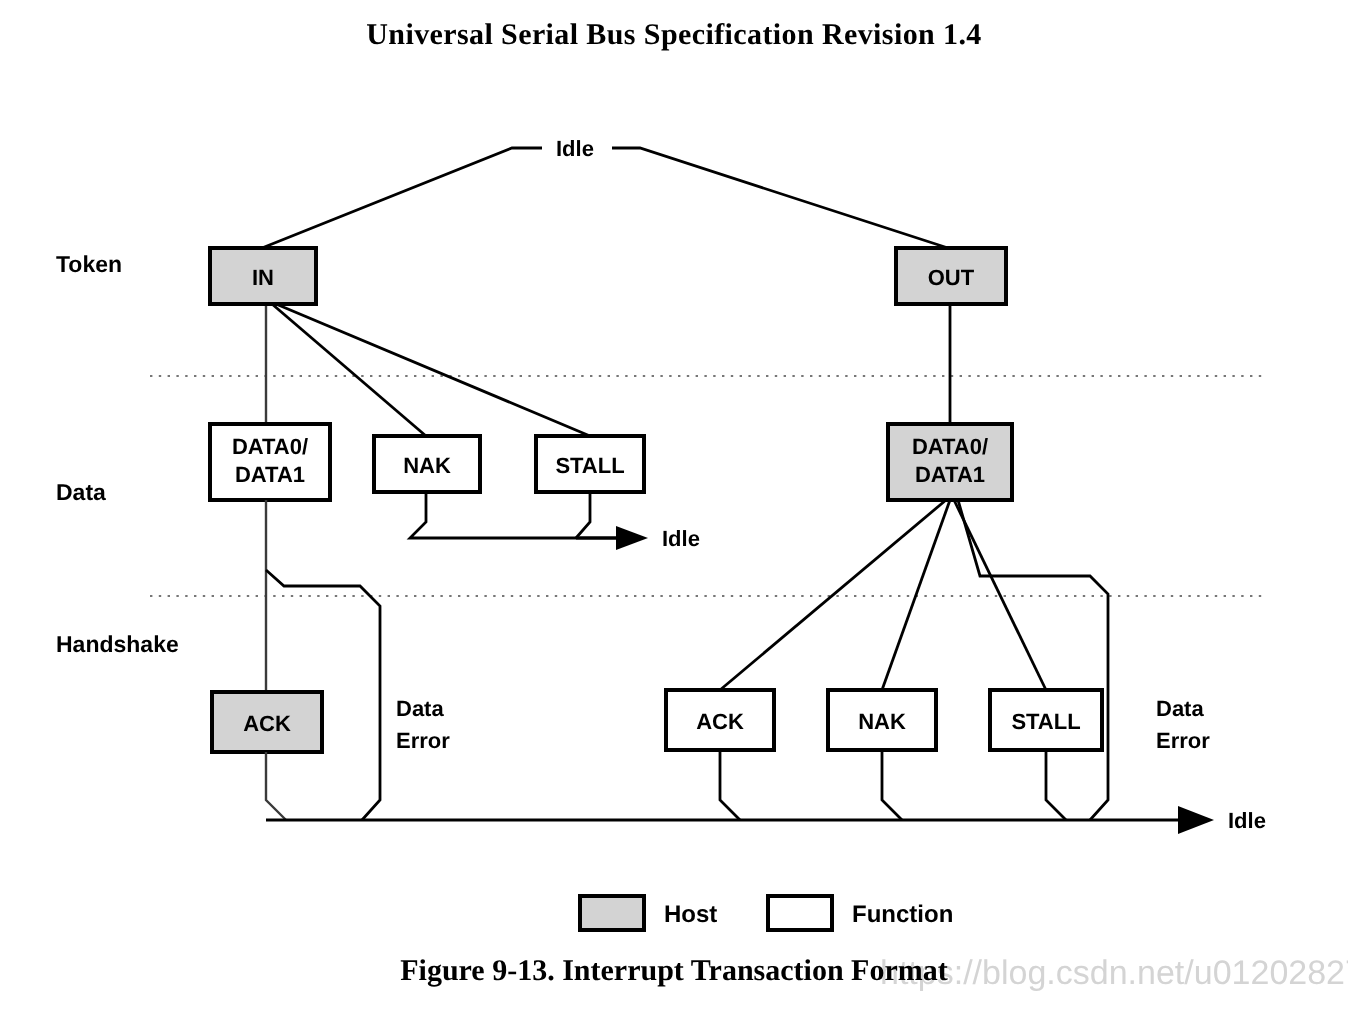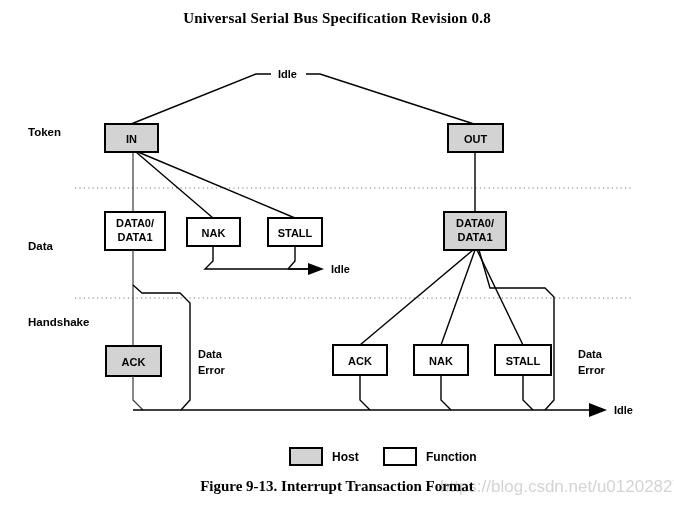--- a/index.html
+++ b/index.html
@@ -103,21 +103,21 @@
     stroke-dasharray: 1.2 3.2;
     fill: none;
   }
   .arrowhead {
     fill: #000000;
   }
 </style>
 </head>
 <body>
 
-<div id="page-title">Universal Serial Bus Specification Revision 0.8</div>
+<div id="page-title">Universal Serial Bus Specification Revision 1.4</div>
 
 <svg id="diagram" width="674" height="470">
 
   <text class="row-label" x="28" y="136">Token</text>
   <text class="row-label" x="28" y="250">Data</text>
   <text class="row-label" x="28" y="326">Handshake</text>
 
   <text class="node-label" x="278" y="78">Idle</text>
   <path class="edge" d="M 271 74 L 256 74 L 131 124"></path>
   <path class="edge" d="M 306 74 L 320 74 L 474 124"></path>

